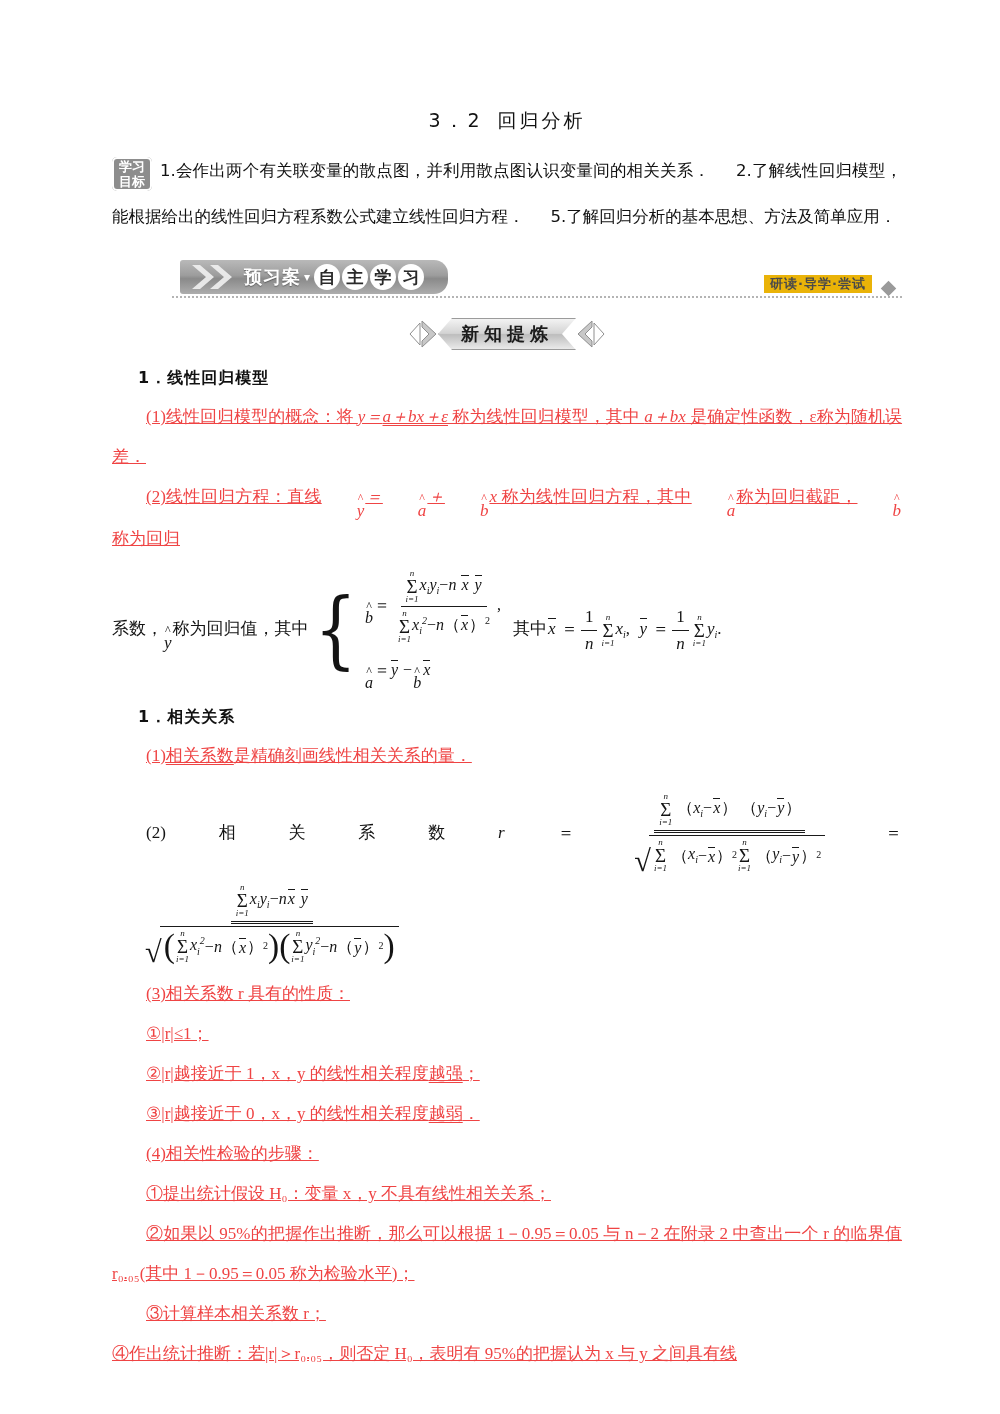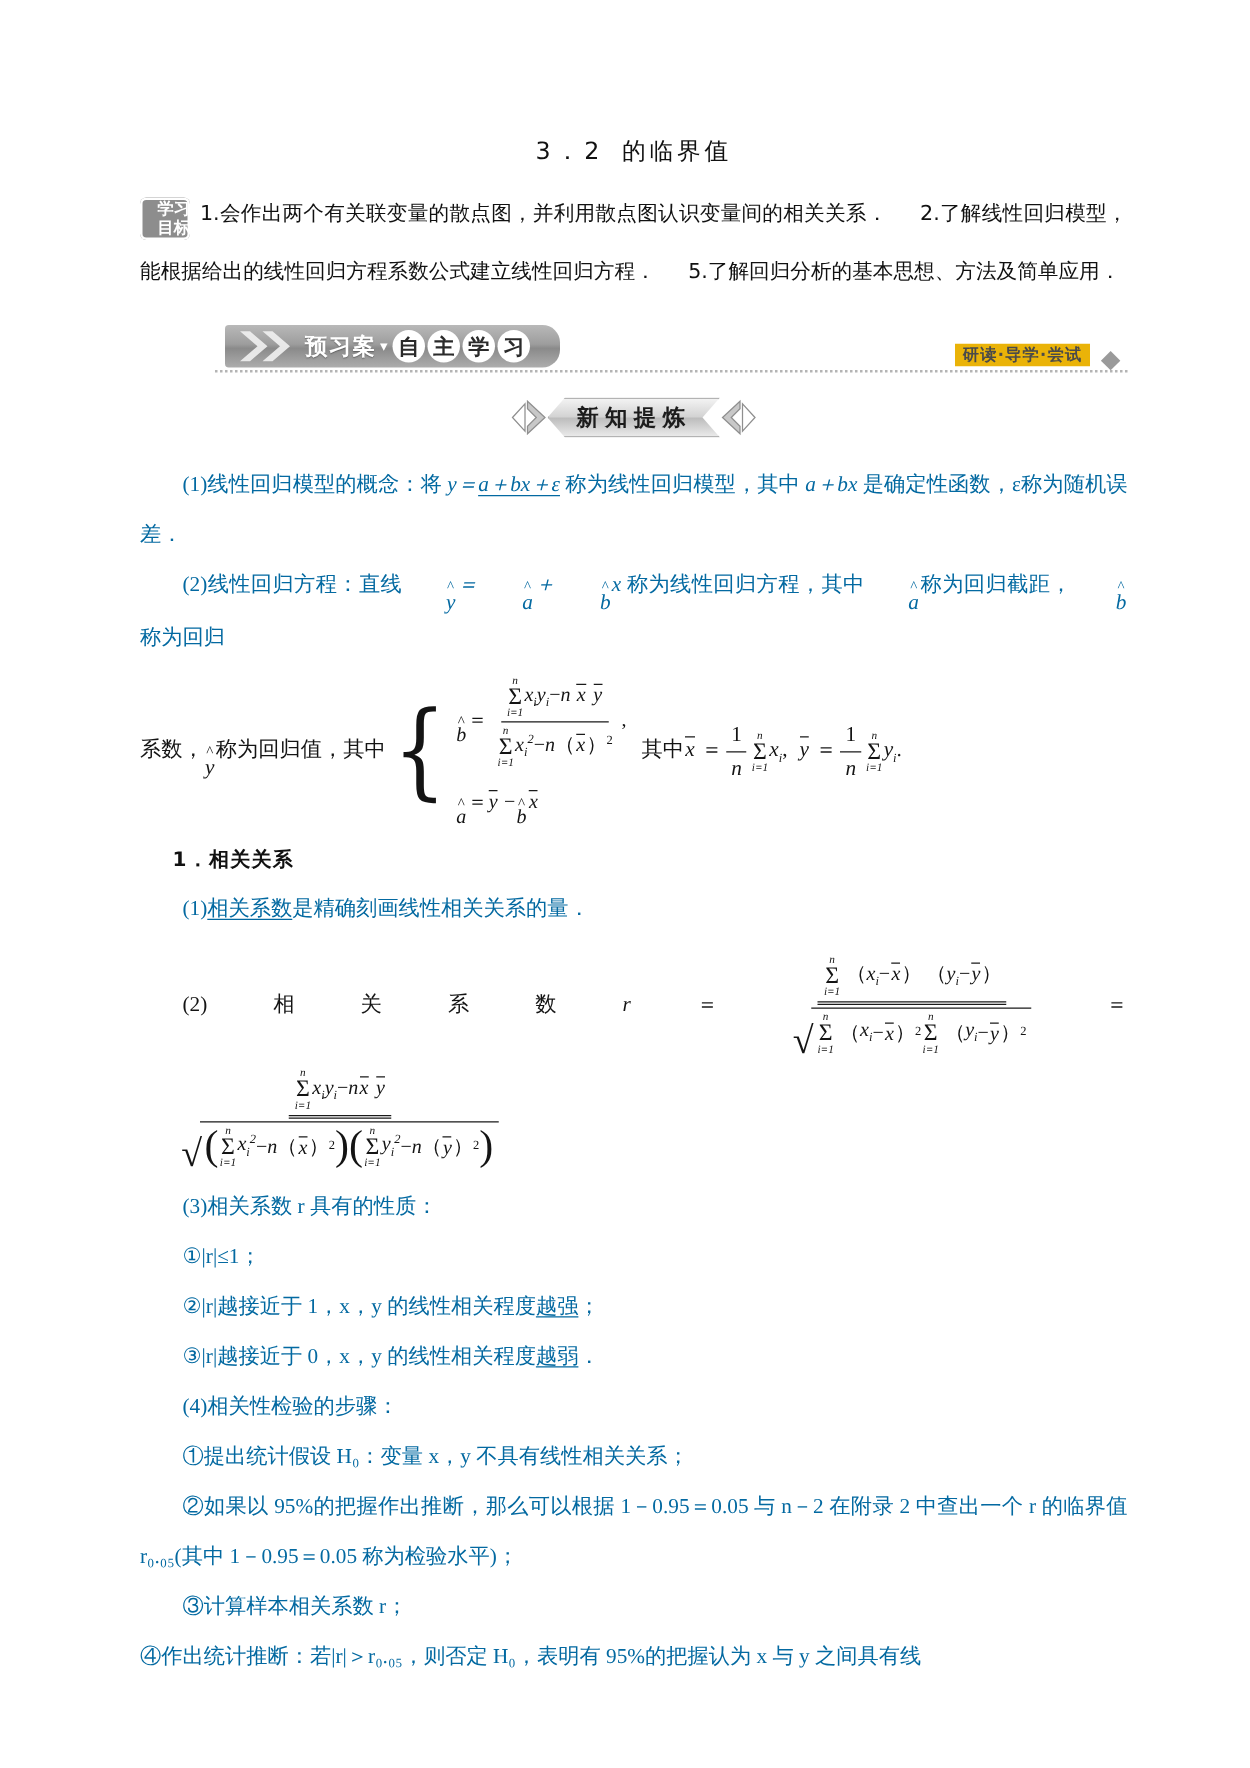--- a/index.html
+++ b/index.html
@@ -65,21 +65,21 @@
     font-size: 13px;
     line-height: 15px;
     text-align: center;
     padding: 2px 0 0 0;
     box-sizing: border-box;
     font-family: "DejaVu Sans", "Liberation Sans", sans-serif;
     letter-spacing: 0px;
     font-weight: bold;
     box-shadow: inset 0 0 0 2px #ffffff;
   }
-  .goal-badge span { display: block; text-align: right; }
+  .goal-badge span { display: block; }
   .goal-sep { display: inline-block; width: 26px; }
 
   
   .banner-wrap {
     position: relative;
     height: 44px;
     margin-top: 20px;
     margin-bottom: 2px;
   }
   .banner-dots {
@@ -189,21 +189,22 @@
     margin: 16px 0 8px 26px;
     letter-spacing: 1px;
     color: #111;
   }
   p.t {
     font-size: 17px;
     line-height: 40px;
     margin: 0;
     text-align: justify;
     text-justify: inter-character;
-    color: #0369a1;
+    color: #ef4444;
+    text-decoration: underline;
   }
   p.t.indent { text-indent: 34px; }
   .u { text-decoration: underline; text-underline-offset: 3px; }
   .it { font-style: italic; font-family: "Liberation Serif","DejaVu Serif",serif; }
 
   
   .spread {
     display: flex;
     align-items: center;
   }
@@ -287,21 +288,21 @@
   .brace-stack { display: flex; flex-direction: column; gap: 16px; }
   .brace-tail { font-size: 17px; margin-left: 12px; white-space: nowrap; }
 </style>
 </head>
 <body>
 
 <div class="page">
  <div class="content">
 
   <div class="chapter-title">
-    <span class="num">3．2</span><span class="nm">的临界值</span>
+    <span class="num">3．2</span><span class="nm">回归分析</span>
   </div>
 
   <div class="goals">
     <span class="goal-badge">
       <span>学习</span>
       <span>目标</span>
     </span><span>1.会作出两个有关联变量的散点图，并利用散点图认识变量间的相关关系．</span><span class="goal-sep"></span><span>2.了解线性回归模型，能根据给出的线性回归方程系数公式建立线性回归方程．</span><span class="goal-sep"></span><span>5.了解回归分析的基本思想、方法及简单应用．</span>
   </div>
 
   <div class="banner-wrap">
@@ -337,20 +338,21 @@
       <span class="hexbody">新知提炼</span>
       <span>
         <svg width="30" height="30" viewBox="0 0 30 30">
           <polygon points="16,2 2,15 16,28 16,22 9,15 16,8" fill="#c8c8c8" stroke="#8f8f8f" stroke-width="1"></polygon>
           <polygon points="28,15 18,4 18,26" fill="#ffffff" stroke="#8f8f8f" stroke-width="1"></polygon>
         </svg>
       </span>
     </span>
   </div>
 
+  <div class="h-item">1．线性回归模型</div>
 
   <p class="t indent"><span>(1)线性回归模型的概念：将 </span><span class="it">y＝</span><span class="u it">a＋bx＋ε</span><span> 称为线性回归模型，其中 </span><span class="it">a＋bx</span><span> 是确定性函数，ε称为随机误差．</span></p>
 
   <p class="t indent"><span>(2)线性回归方程：直线</span><span class="math it"><span class="hat">
             <span class="c">^</span>
             <span>y</span>
           </span>＝<span class="hat">
             <span class="c">^</span>
             <span>a</span>
           </span>＋<span class="hat">

